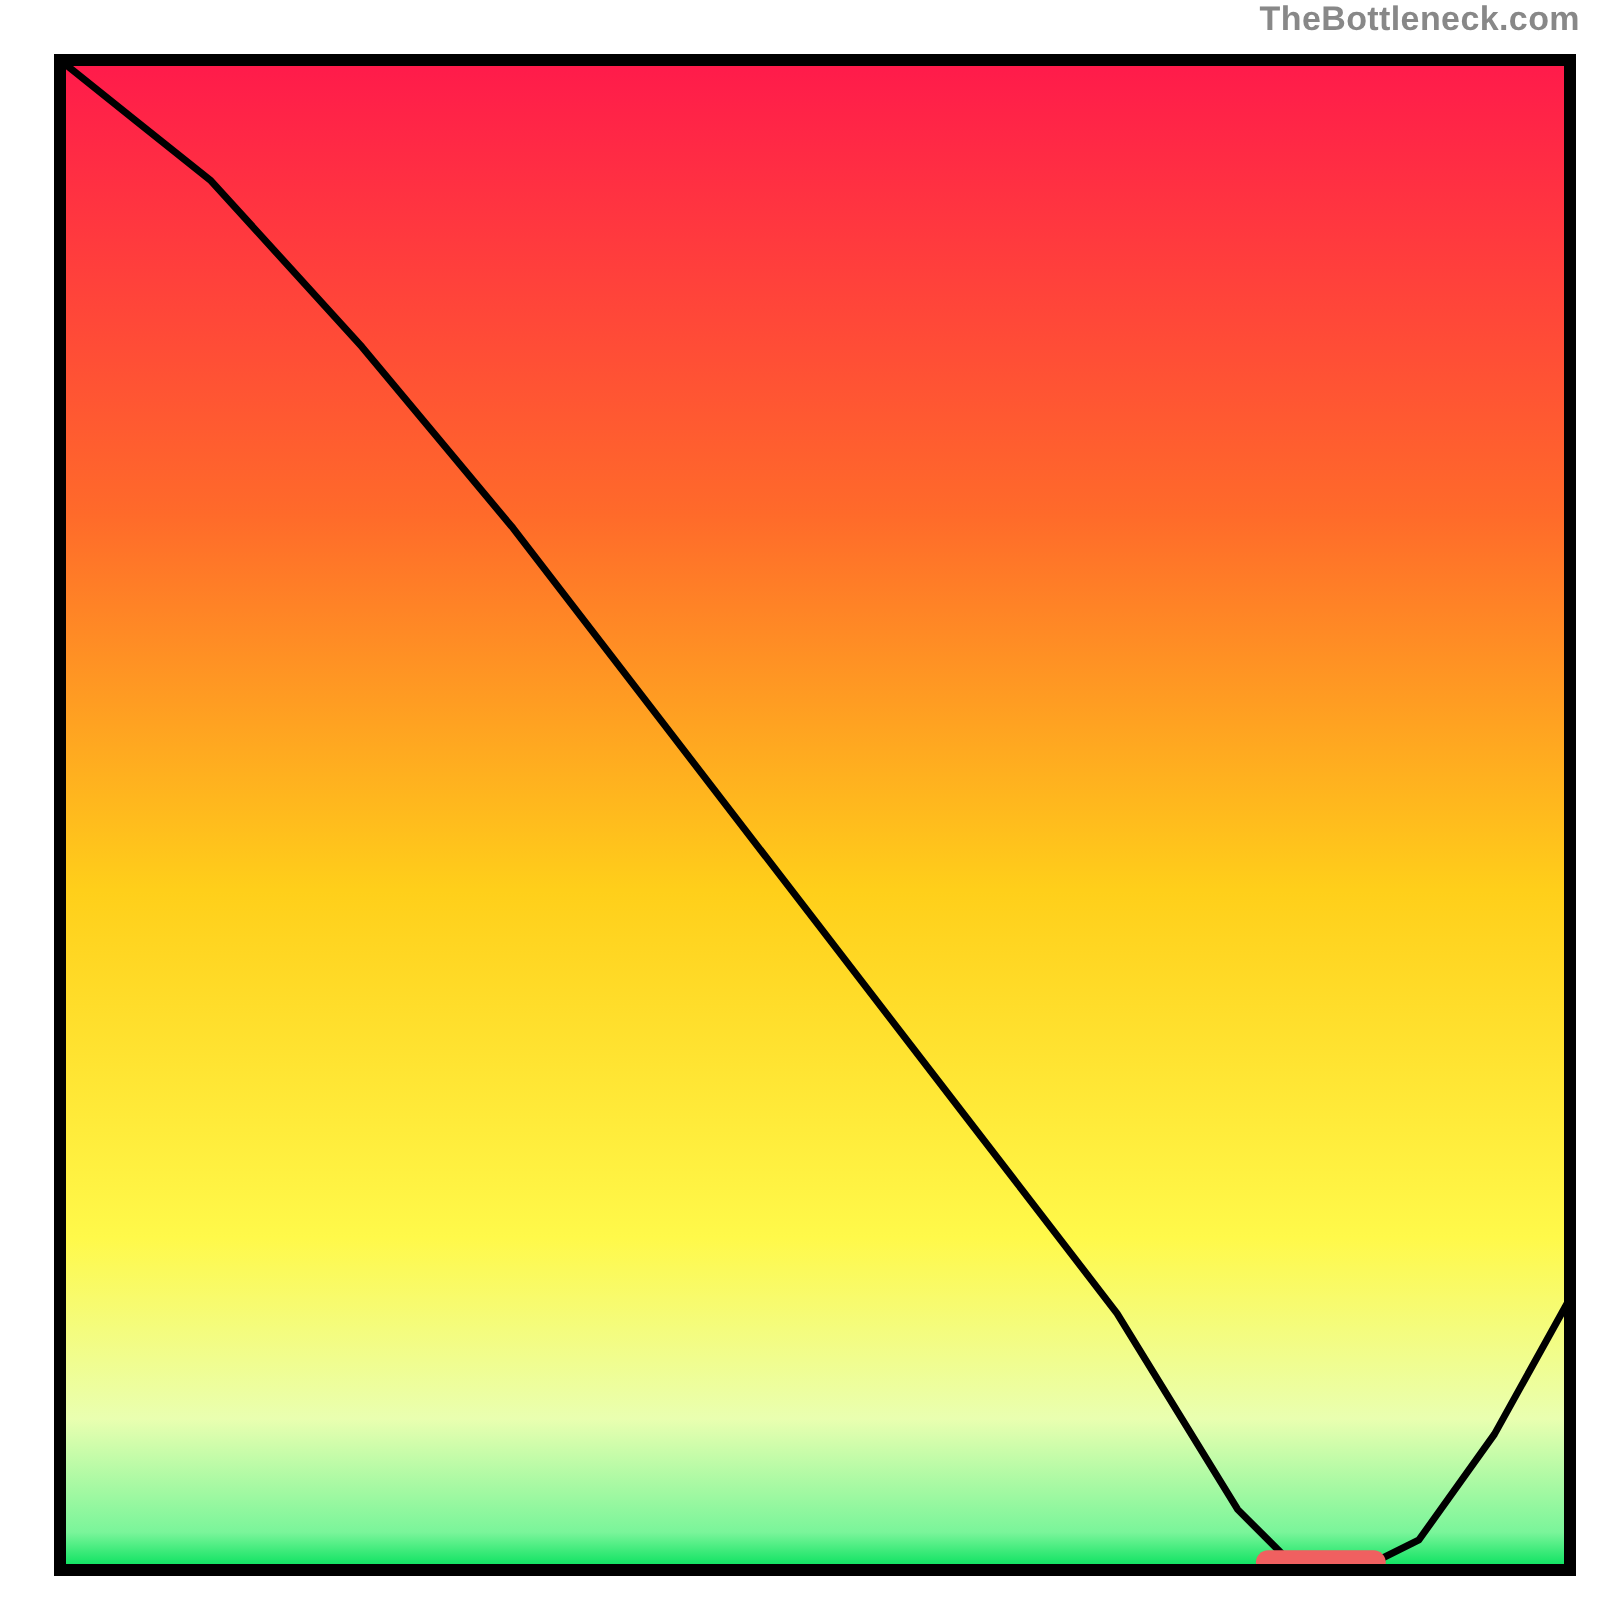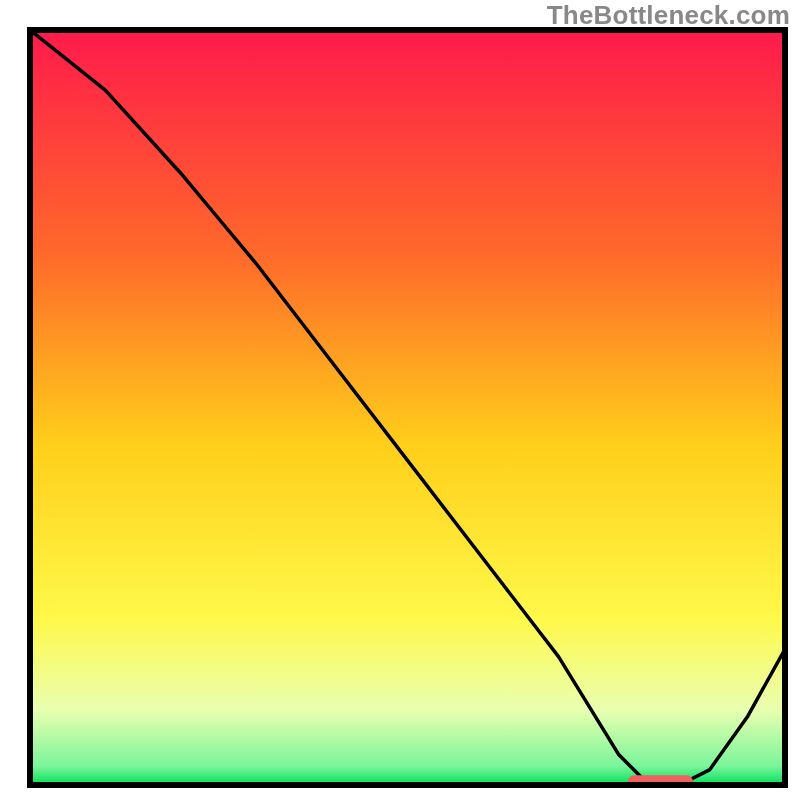--- a/index.html
+++ b/index.html
@@ -12,21 +12,21 @@
   }
   .container {
     position: relative;
     width: 800px;
     height: 800px;
   }
   .watermark {
     position: absolute;
     top: 0;
     right: 10px;
-    font-size: 26px;
+    font-size: 17px;
     font-weight: 600;
     color: #888888;
     user-select: none;
     letter-spacing: 0.2px;
   }
   svg.chart {
     position: absolute;
     top: 0;
     left: 0;
     width: 800px;

